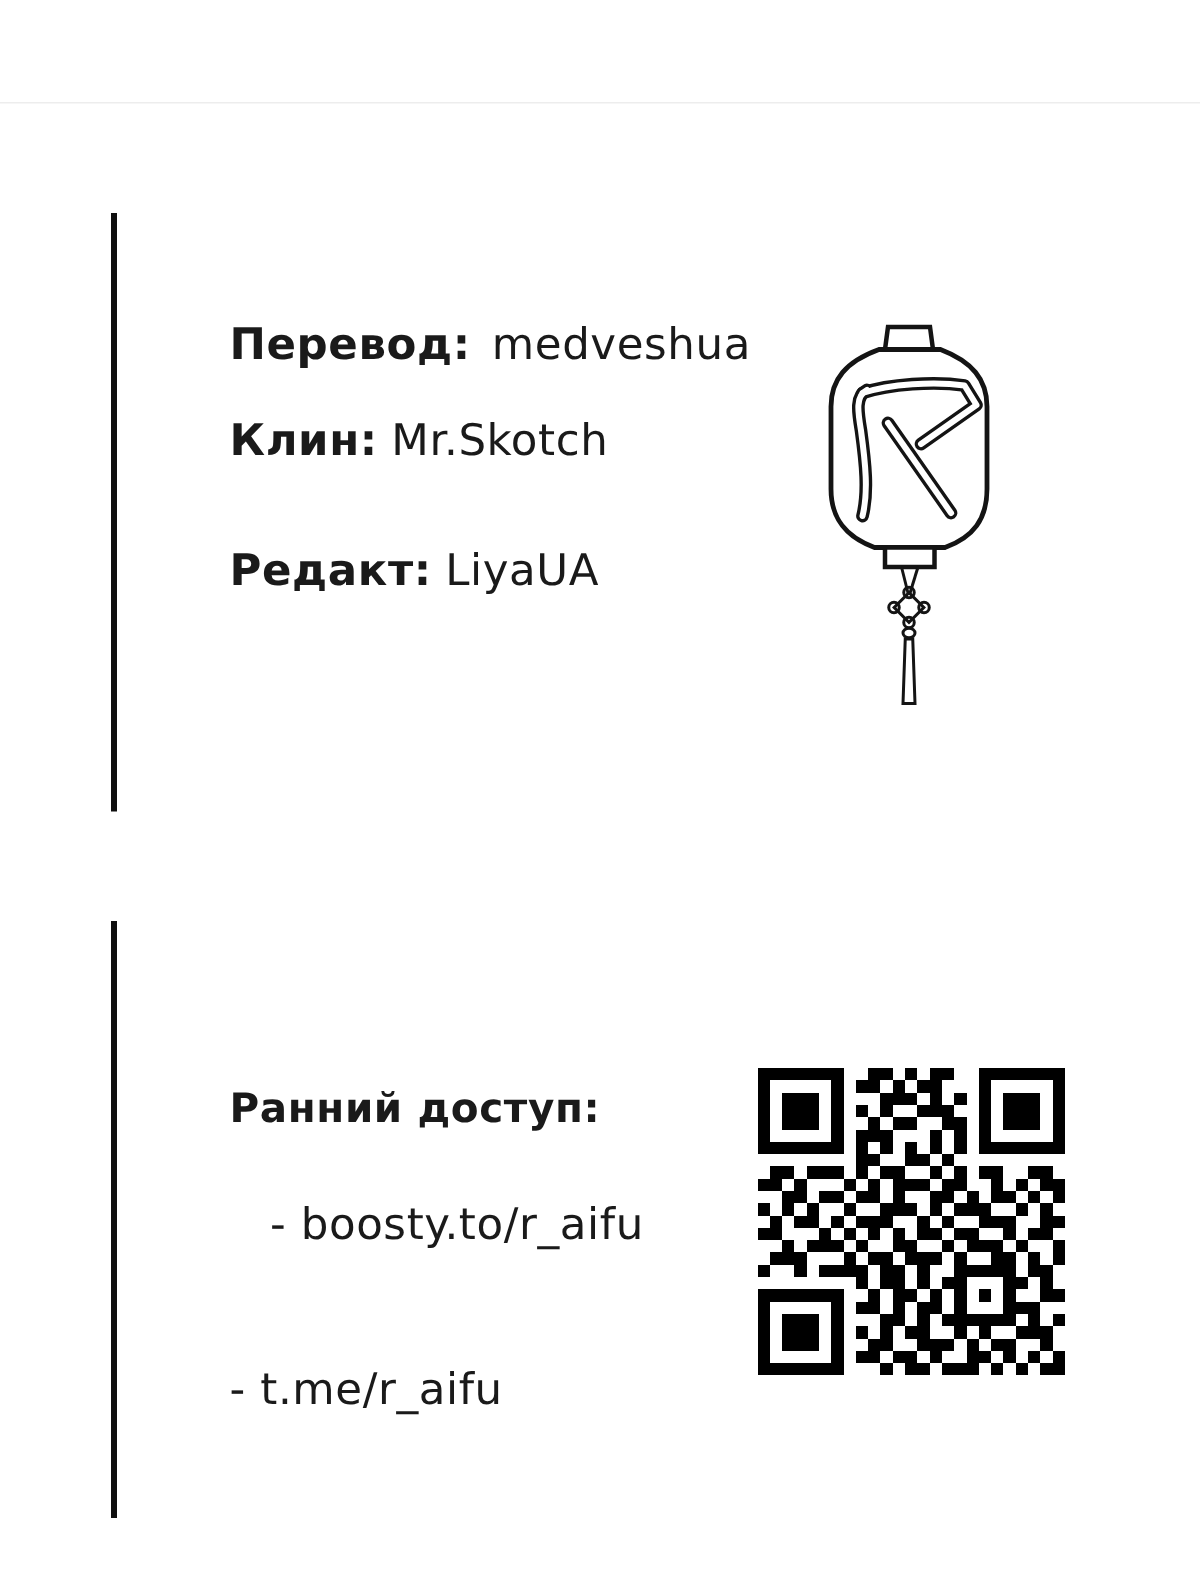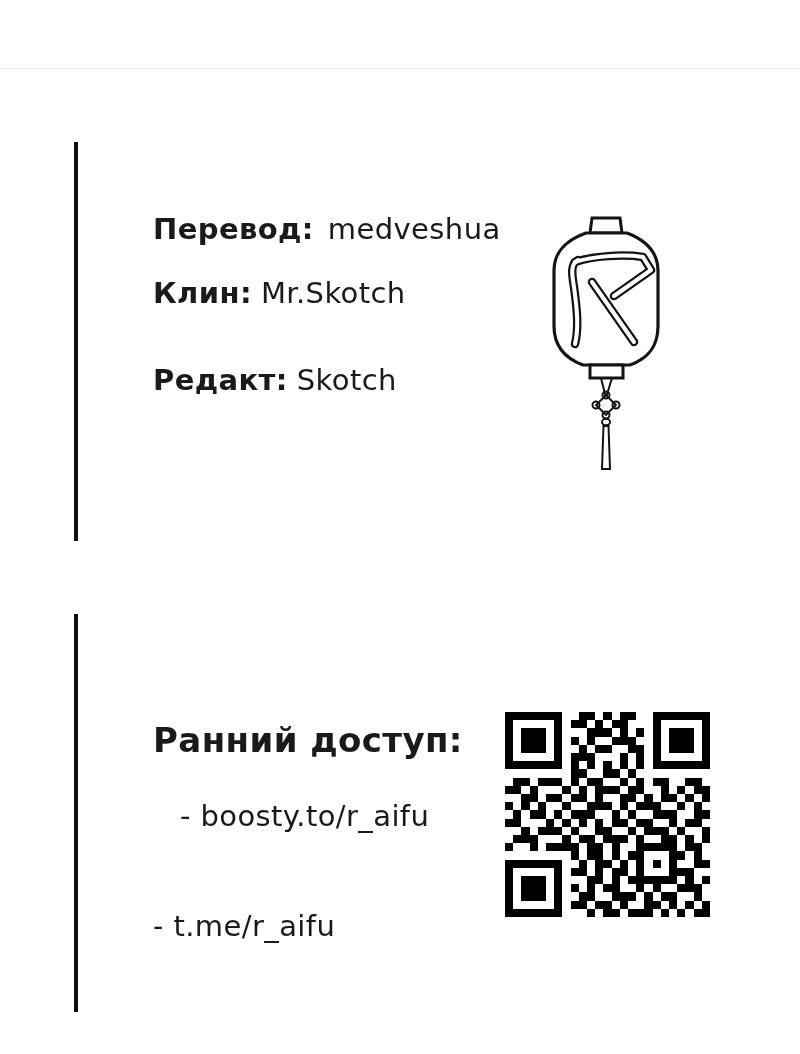--- a/index.html
+++ b/index.html
@@ -12,21 +12,21 @@
   .vrule{position:absolute;left:74px;width:4px;background:#0f0f0f;}
   .vrule.r1{top:142px;height:399px;}
   .vrule.r2{top:614px;height:398px;}
   .txt{position:absolute;left:153px;white-space:nowrap;line-height:34px;font-size:29px;letter-spacing:.4px;}
   .credit-1{top:212px;}
   .credit-2{top:276px;}
   .credit-3{top:363px;}
   .lbl{font-weight:700;}
   .val{font-weight:400;margin-left:9px;}
   .credit-1 .val{margin-left:14px;}
-  .ea-title{top:723px;font-weight:700;font-size:34px;}
+  .ea-title{top:723px;font-weight:700;font-size:27px;}
   .ea-link-1{top:799px;margin-left:27px;}
   .ea-link-2{top:869px;margin-top:40px;}
   .ea-link{font-weight:400;}
   .lantern{position:absolute;left:548px;top:212px;width:118px;height:268px;}
   .qr-wrap{position:absolute;left:505px;top:712px;width:205px;height:205px;background:#ffffff;}
   .qr-wrap svg{display:block;width:205px;height:205px;shape-rendering:crispEdges;}
 </style>
 </head>
 <body>
 
@@ -36,21 +36,21 @@
 
   <div class="vrule r1"></div>
 
   <div class="txt credit-1">
     <span class="lbl">Перевод:</span><span class="val">medveshua</span>
   </div>
   <div class="txt credit-2">
     <span class="lbl">Клин:</span><span class="val">Mr.Skotch</span>
   </div>
   <div class="txt credit-3">
-    <span class="lbl">Редакт:</span><span class="val">Skotch</span>
+    <span class="lbl">Редакт:</span><span class="val">LiyaUA</span>
   </div>
 
   <svg class="lantern" viewBox="0 0 118 268" aria-hidden="true">
     <g fill="#ffffff" stroke="#141414">
       <path d="M44 6 L72 6 L74 21 L42 21 Z" stroke-width="3"></path>
       <path d="M38 21 L79 21 C100 29 110 41 110 59 L110 114 C110 134 101 146 82 153 L35 153 C16 146 6 134 6 114 L6 59 C6 41 16 29 38 21 Z" stroke-width="3.2"></path>
       <rect x="42" y="153" width="33" height="13" stroke-width="3"></rect>
     </g>
     <g fill="none" stroke="#141414" stroke-width="2">
       <path d="M53 166 L57.5 184"></path>

